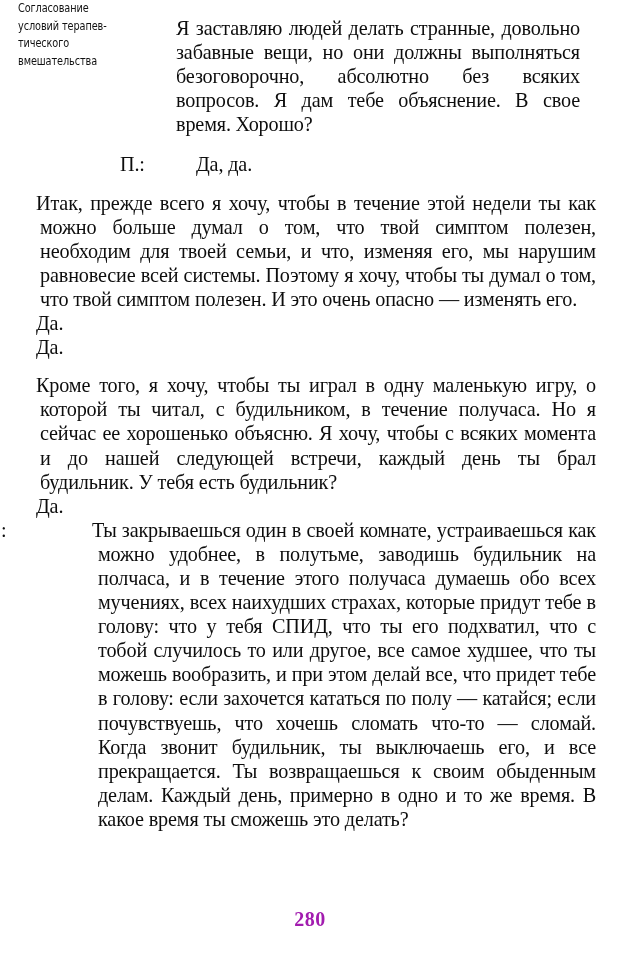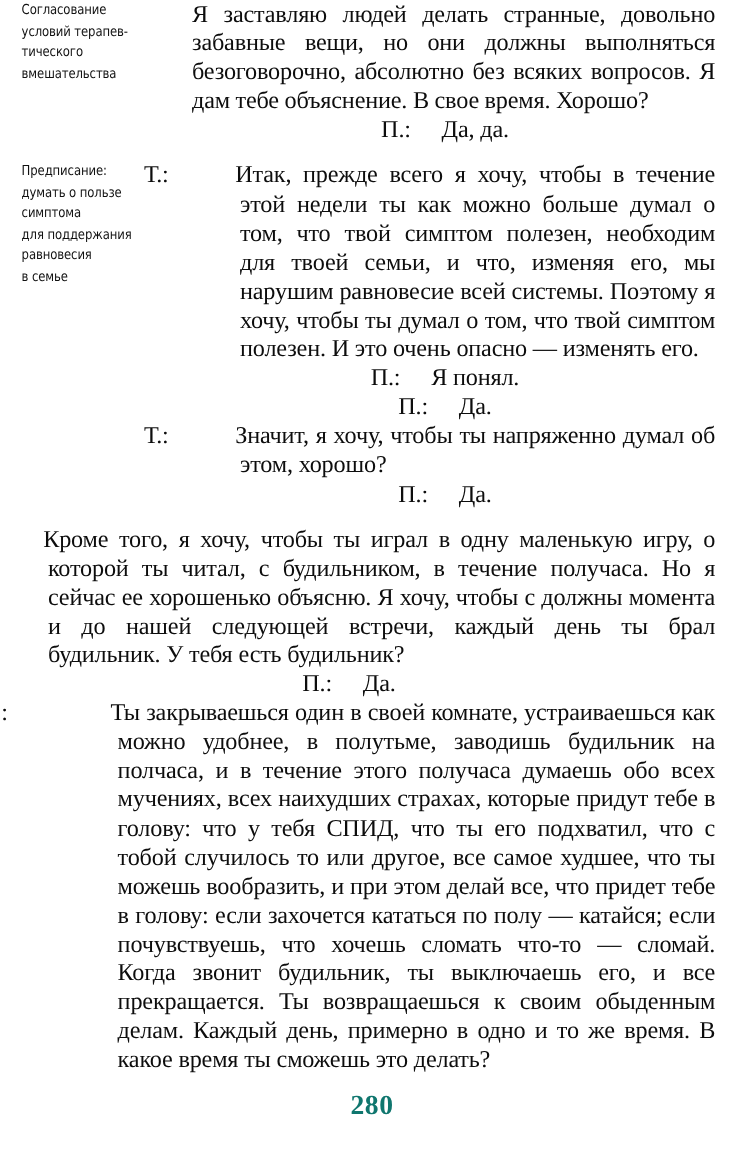--- a/index.html
+++ b/index.html
@@ -60,34 +60,34 @@
   }
 
   
   .tx {
     font-size: 20.2px;
     line-height: 24.1px;
     text-align: justify;
     text-justify: inter-word;
     letter-spacing: -0.15px;
     word-spacing: -0.2px;
-    margin: 0;
+    margin: 16px;
   }
 
   
   .turn {
     font-size: 20.2px;
     line-height: 24.1px;
     margin: 0;
     text-align: justify;
     padding-left: 40px;
     text-indent: -40px;
     letter-spacing: -0.15px;
   }
-  .turn.short { text-align: center; font-family: Liberation Serif, serif; }
+  .turn.short { text-align: left; font-family: Liberation Serif, serif; }
   .sp { display: inline-block; min-width: 36px; }
 
   
   .full {
     margin: 0;
     padding: 0 24px 0 98px;
     text-indent: -56px;
     font-size: 20.2px;
     line-height: 24.1px;
     text-align: justify;
@@ -96,23 +96,23 @@
   .sp2 { display: inline-block; min-width: 50px; }
 
   .folio {
     position: absolute;
     left: 0;
     right: 0;
     top: 908px;
     text-align: center;
     font-family: "Liberation Serif", "DejaVu Serif", serif;
     font-weight: bold;
-    font-size: 23px;
+    font-size: 20px;
     letter-spacing: 0.5px;
-    color: #0f766e;
+    color: #a21caf;
   }
 
   .gap-a { height: 14px; }
 </style>
 </head>
 <body>
 
 <div class="page">
 
   <div class="band">
@@ -126,49 +126,37 @@
     </div>
     <div class="body-col">
       <p class="tx">Я заставляю людей делать странные, довольно забавные вещи, но они должны выполняться безоговорочно, абсолютно без всяких вопросов. Я дам тебе объяснение. В свое время. Хорошо?</p>
       <p class="turn short"><span class="sp">П.:</span><span>Да, да.</span></p>
     </div>
   </div>
 
   <div class="gap-a"></div>
 
   <div class="band">
-    <div class="note-col">
-      <div class="note">
-        <div>Предписание:</div>
-        <div>думать о пользе</div>
-        <div>симптома</div>
-        <div>для поддержания</div>
-        <div>равновесия</div>
-        <div>в семье</div>
-      </div>
-    </div>
     <div class="body-col">
       <p class="turn"><span class="sp">Т.:</span><span>Итак, прежде всего я хочу, чтобы в течение этой недели ты как можно больше думал о том, что твой симптом полезен, необходим для твоей семьи, и что, изменяя его, мы нарушим равновесие всей системы. Поэтому я хочу, чтобы ты думал о том, что твой симптом полезен. И это очень опасно — изменять его.</span></p>
 
-      <p class="turn short"><span class="sp">П.:</span><span>Я понял.</span></p>
 
 
       <p class="turn short"><span class="sp">П.:</span><span>Да.</span></p>
 
-      <p class="turn"><span class="sp">Т.:</span><span>Значит, я хочу, чтобы ты напряженно думал об этом, хорошо?</span></p>
 
       <p class="turn short"><span class="sp">П.:</span><span>Да.</span></p>
     </div>
   </div>
 
   <div class="gap-a"></div>
 
   <div class="band">
     <div class="body-col">
-      <p class="turn"><span class="sp">Т.:</span><span>Кроме того, я хочу, чтобы ты играл в одну маленькую игру, о которой ты читал, с будильником, в течение получаса. Но я сейчас ее хорошенько объясню. Я хочу, чтобы с должны момента и до нашей следующей встречи, каждый день ты брал будильник. У тебя есть будильник?</span></p>
+      <p class="turn"><span class="sp">Т.:</span><span>Кроме того, я хочу, чтобы ты играл в одну маленькую игру, о которой ты читал, с будильником, в течение получаса. Но я сейчас ее хорошенько объясню. Я хочу, чтобы с всяких момента и до нашей следующей встречи, каждый день ты брал будильник. У тебя есть будильник?</span></p>
 
       <p class="turn short"><span class="sp">П.:</span><span>Да.</span></p>
     </div>
   </div>
 
   <div>
     <p class="full"><span class="sp2">Т.:</span><span>Ты закрываешься один в своей комнате, устраиваешься как можно удобнее, в полутьме, заводишь будильник на полчаса, и в течение этого получаса думаешь обо всех мучениях, всех наихудших страхах, которые придут тебе в голову: что у тебя СПИД, что ты его подхватил, что с тобой случилось то или другое, все самое худшее, что ты можешь вообразить, и при этом делай все, что придет тебе в голову: если захочется кататься по полу — катайся; если почувствуешь, что хочешь сломать что-то — сломай. Когда звонит будильник, ты выключаешь его, и все прекращается. Ты возвращаешься к своим обыденным делам. Каждый день, примерно в одно и то же время. В какое время ты сможешь это делать?</span></p>
 
   </div>
 

